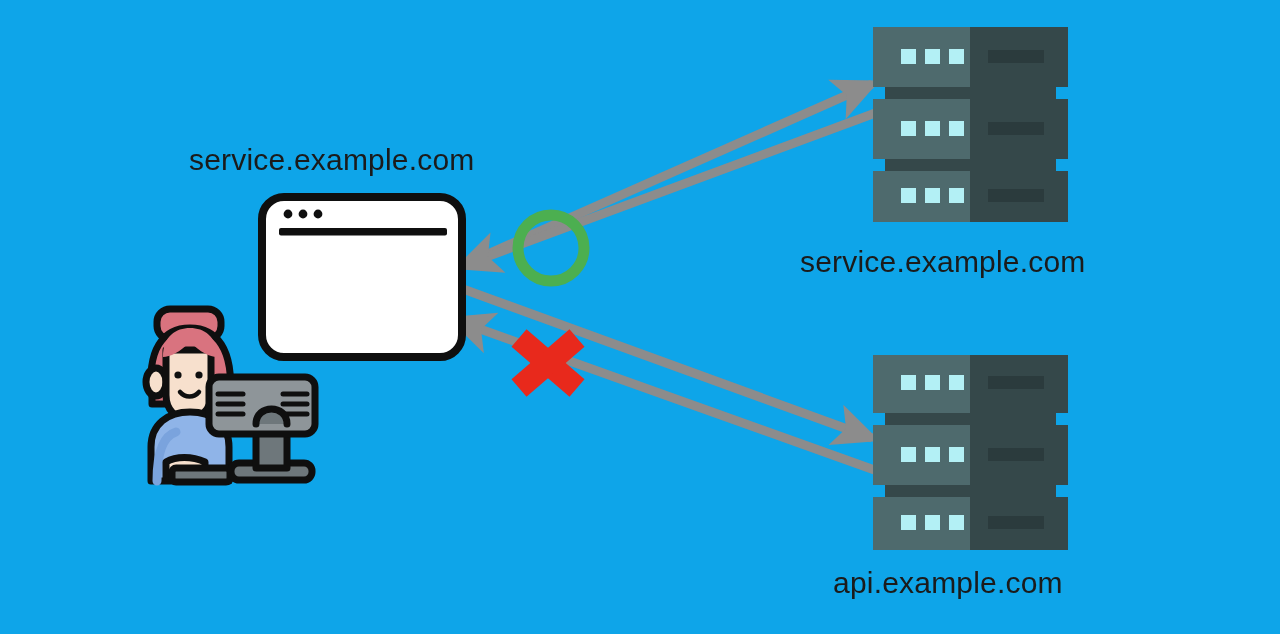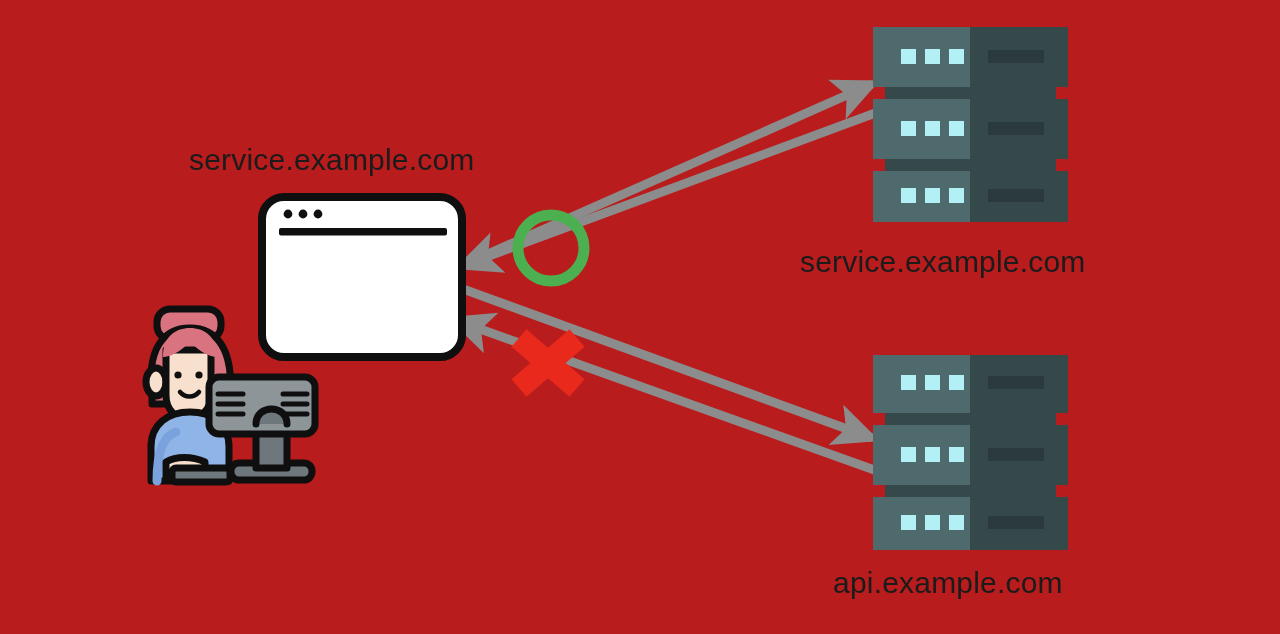--- a/index.html
+++ b/index.html
@@ -8,21 +8,21 @@
     padding: 0;
     background: #ffffff;
   }
   body {
     font-family: "Liberation Sans", sans-serif;
   }
   #canvas {
     position: relative;
     width: 1280px;
     height: 634px;
-    background: #b91c1c;
+    background: #0ea5e9;
     overflow: hidden;
   }
   #diagram-svg {
     position: absolute;
     left: 0;
     top: 0;
     width: 1280px;
     height: 634px;
     display: block;
   }

